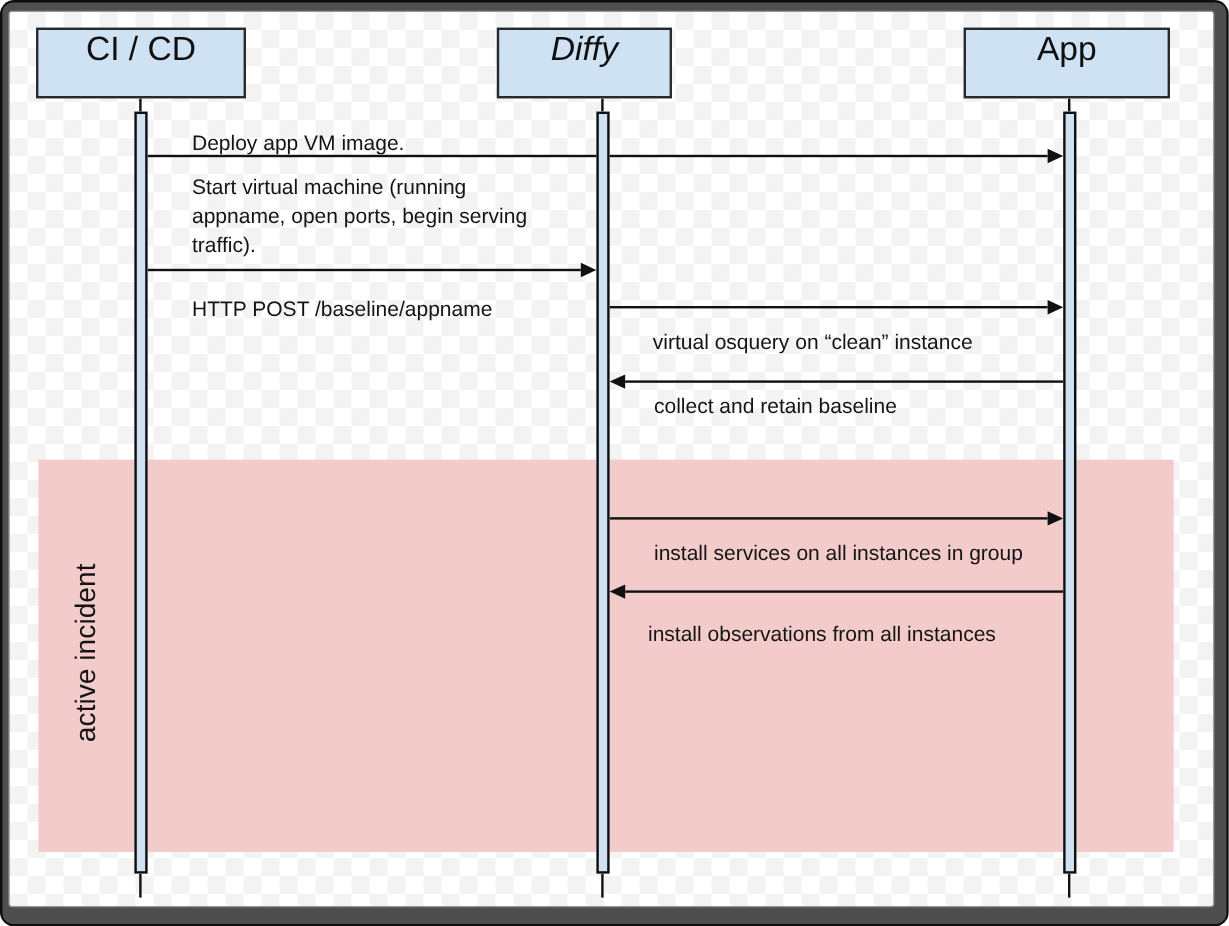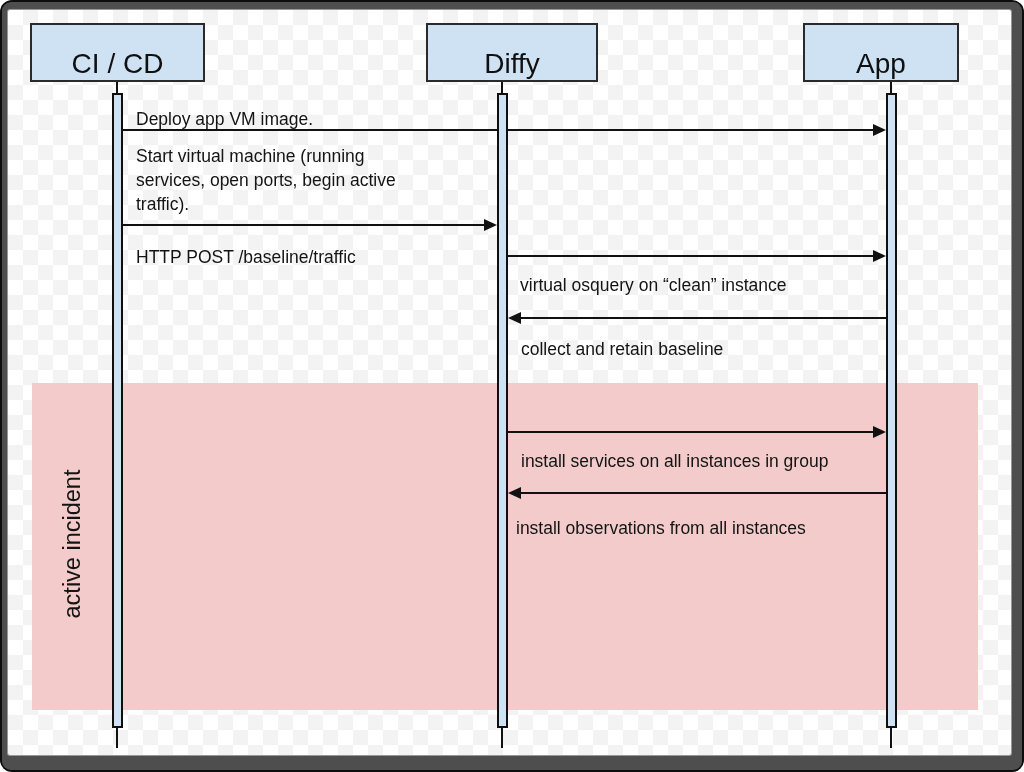--- a/index.html
+++ b/index.html
@@ -22,33 +22,33 @@
   }
   .incident-band{position:absolute;left:24px;top:373px;width:946px;height:327px;background:#f3cbcb;z-index:1;}
   .incident-label{
     position:absolute;left:64px;top:534px;z-index:3;
     transform:translate(-50%,-50%) rotate(-90deg);
     white-space:nowrap;font-size:23.5px;color:#141414;
   }
   .actor{
     position:absolute;top:13px;height:59px;box-sizing:border-box;
     background:#cfe2f3;border:2px solid #2a2a2a;
-    display:flex;align-items:flex-end;justify-content:center;
+    display:flex;align-items:flex-start;justify-content:center;
     font-size:28px;color:#101010;z-index:5;
   }
   .actor.cicd{left:22px;width:175px;}
-  .actor.diffy{left:418px;width:172px;}
-  .actor.app{left:795px;width:156px;}
+  .actor.diffy{left:406px;width:146px;font-style:italic;}
+  .actor.app{left:795px;width:172px;}
   .conn{position:absolute;top:72px;height:11px;width:2px;background:#111;z-index:4;}
   .bar{position:absolute;top:83px;height:635px;width:11px;box-sizing:border-box;background:#cfe2f3;border:2px solid #0f0f0f;z-index:4;}
   .tail{position:absolute;top:718px;height:20px;width:2px;background:#111;z-index:2;}
   .mline{position:absolute;height:2px;background:#111;z-index:3;}
   .head-r{position:absolute;width:0;height:0;border-top:6px solid transparent;border-bottom:6px solid transparent;border-left:13px solid #111;z-index:3;}
   .head-l{position:absolute;width:0;height:0;border-top:6px solid transparent;border-bottom:6px solid transparent;border-right:13px solid #111;z-index:3;}
-  .mlabel{position:absolute;font-size:17.5px;line-height:24px;color:#141414;white-space:nowrap;z-index:3;}
+  .mlabel{position:absolute;font-size:17.5px;line-height:24px;color:#141414;white-space:nowrap;z-index:3;margin-left:24px;}
   .mlabel.wrap{white-space:normal;width:302px;}
 </style>
 </head>
 <body>
 
 <div class="shot">
   <div class="frame-outer">
     <div class="frame-inner">
       <div class="content">
 
@@ -74,34 +74,34 @@
         <div class="bar" style="left:878px"></div>
 
         <div class="tail" style="left:108px"></div>
         <div class="tail" style="left:493px"></div>
         <div class="tail" style="left:882px"></div>
 
         <div class="mlabel" style="left:128px;top:97px">Deploy app VM image.</div>
         <div class="mline" style="left:115px;top:119px;width:750px"></div>
         <div class="head-r" style="left:865px;top:114px"></div>
 
-        <div class="mlabel wrap" style="left:128px;top:134px">Start virtual machine (running services, open ports, begin active traffic).</div>
+        <div class="mlabel wrap" style="left:128px;top:134px">Start virtual machine (running appname, open ports, begin serving traffic).</div>
         <div class="mline" style="left:115px;top:214px;width:361px"></div>
         <div class="head-r" style="left:476px;top:209px"></div>
 
-        <div class="mlabel" style="left:128px;top:235px">HTTP POST /baseline/traffic</div>
+        <div class="mlabel" style="left:128px;top:235px">HTTP POST /baseline/appname</div>
 
         <div class="mline" style="left:500px;top:245px;width:365px"></div>
         <div class="head-r" style="left:865px;top:240px"></div>
 
         <div class="mlabel" style="left:512px;top:263px">virtual osquery on “clean” instance</div>
 
         <div class="head-l" style="left:500px;top:302px"></div>
         <div class="mline" style="left:513px;top:307px;width:365px"></div>
-        <div class="mlabel" style="left:513px;top:327px">collect and retain baseline</div>
+        <div class="mlabel" style="left:513px;top:316px">collect and retain baseline</div>
 
         <div class="mline" style="left:500px;top:421px;width:365px"></div>
         <div class="head-r" style="left:865px;top:416px"></div>
         <div class="mlabel" style="left:513px;top:439px">install services on all instances in group</div>
 
         <div class="head-l" style="left:500px;top:477px"></div>
         <div class="mline" style="left:513px;top:482px;width:365px"></div>
         <div class="mlabel" style="left:508px;top:506px">install observations from all instances</div>
 
       </div>

